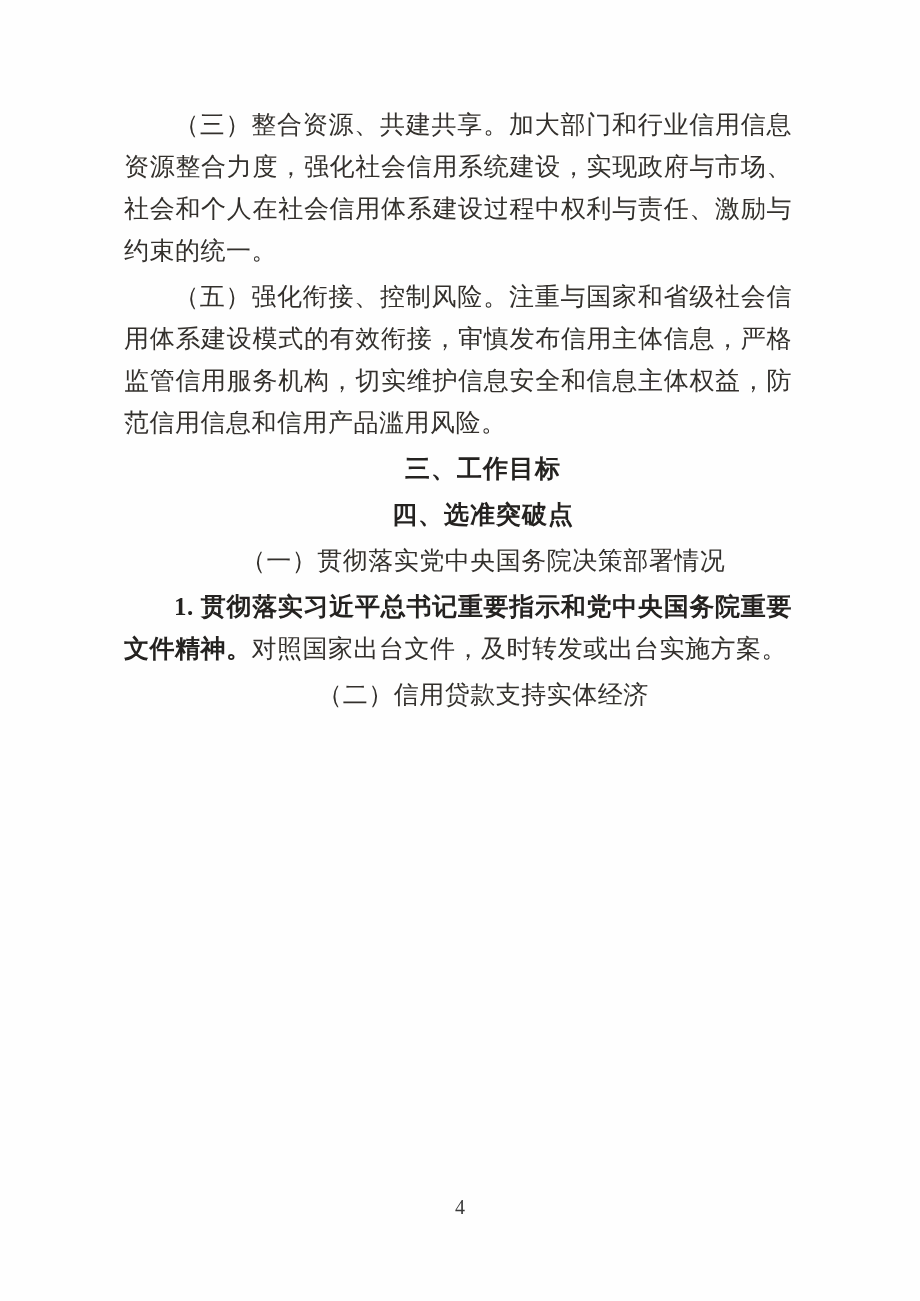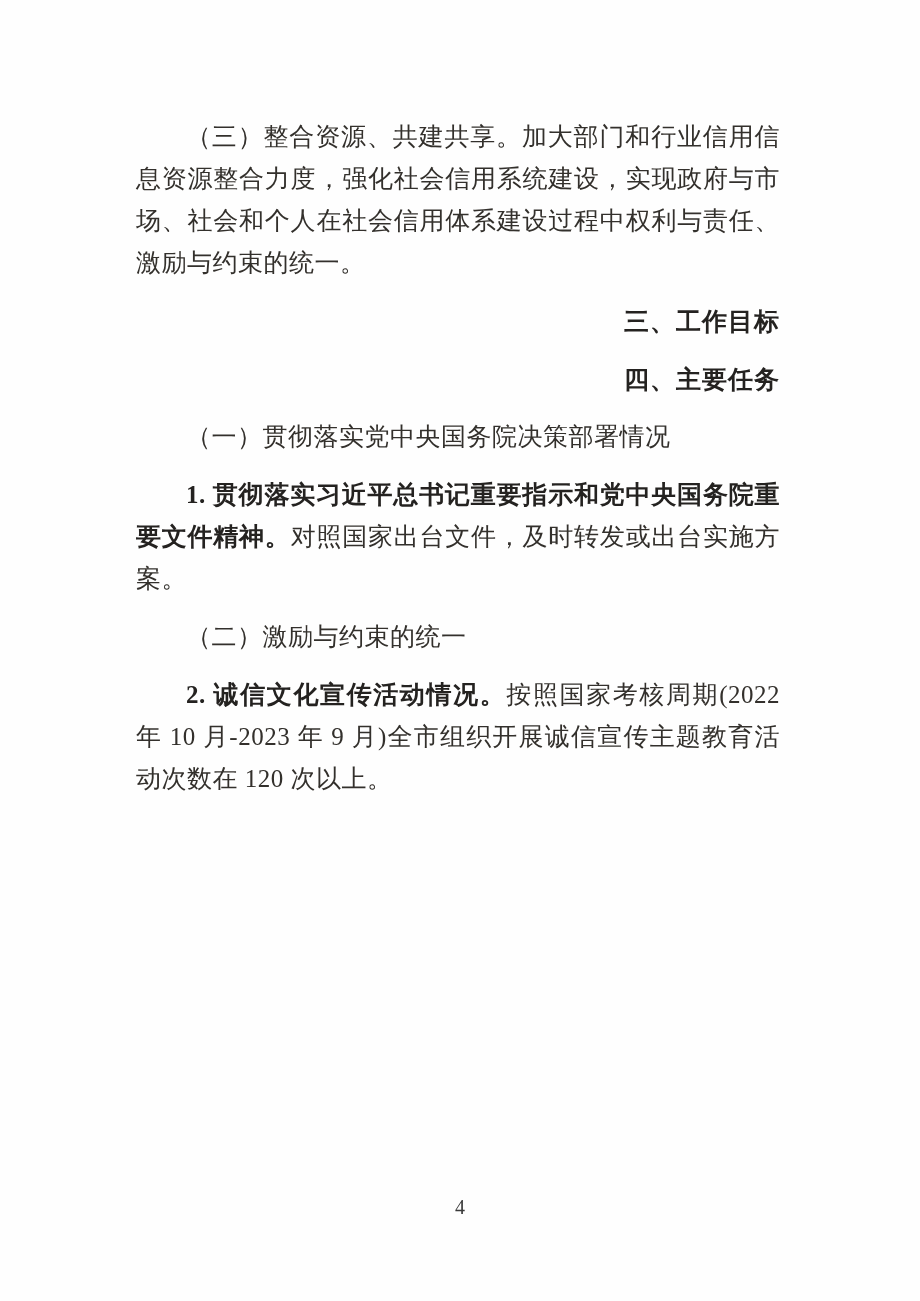--- a/index.html
+++ b/index.html
@@ -16,39 +16,39 @@
     font-family: "Liberation Serif", "DejaVu Serif", serif;
     color: #33302c;
   }
   .content {
     position: absolute;
     top: 100px;
     left: 120px;
     width: 676px;
   }
   .content p {
-    margin: 16px;
+    margin: 4px;
     font-size: 25px;
     line-height: 42px;
     text-align: justify;
     text-justify: inter-character;
     text-indent: 2em;
     letter-spacing: 0.5px;
     word-break: break-all;
   }
   .content p.heading {
-    font-family: Liberation Sans, sans-serif;
+    font-family: Liberation Serif, serif;
     font-weight: 700;
     color: #1d1c1a;
-    text-align: right;
+    text-align: center;
     letter-spacing: 1px;
   }
   .content p.sub {
     
-    text-align: left;
+    text-align: center;
   }
   .bold {
     font-weight: 700;
     color: #242220;
   }
   .footer {
     position: absolute;
     top: 1196px;
     left: 0;
     width: 920px;
@@ -57,23 +57,23 @@
     color: #3a3a3a;
     font-family: "Liberation Serif", "DejaVu Serif", serif;
   }
 </style>
 </head>
 <body>
 
 <div class="page">
   <div class="content" id="doc-body">
       <p class="body"><span>（三）整合资源、共建共享。加大部门和行业信用信息资源整合力度，强化社会信用系统建设，实现政府与市场、社会和个人在社会信用体系建设过程中权利与责任、激励与约束的统一。</span></p>
+      <p class="body"><span>（五）强化衔接、控制风险。注重与国家和省级社会信用体系建设模式的有效衔接，审慎发布信用主体信息，严格监管信用服务机构，切实维护信息安全和信息主体权益，防范信用信息和信用产品滥用风险。</span></p>
       <p class="heading"><span class="bold">三、工作目标</span></p>
-      <p class="heading"><span class="bold">四、主要任务</span></p>
+      <p class="heading"><span class="bold">四、选准突破点</span></p>
       <p class="sub"><span>（一）贯彻落实党中央国务院决策部署情况</span></p>
       <p class="body"><span class="bold">1. 贯彻落实习近平总书记重要指示和党中央国务院重要文件精神。</span><span>对照国家出台文件，及时转发或出台实施方案。</span></p>
-      <p class="sub"><span>（二）激励与约束的统一</span></p>
-      <p class="body"><span class="bold">2. 诚信文化宣传活动情况。</span><span>按照国家考核周期(2022 年 10 月-2023 年 9 月)全市组织开展诚信宣传主题教育活动次数在 120 次以上。</span></p>
+      <p class="sub"><span>（二）信用贷款支持实体经济</span></p>
     </div>
   <div class="footer">
     <span>4</span>
   </div>
 </div>
 
 </body></html>

